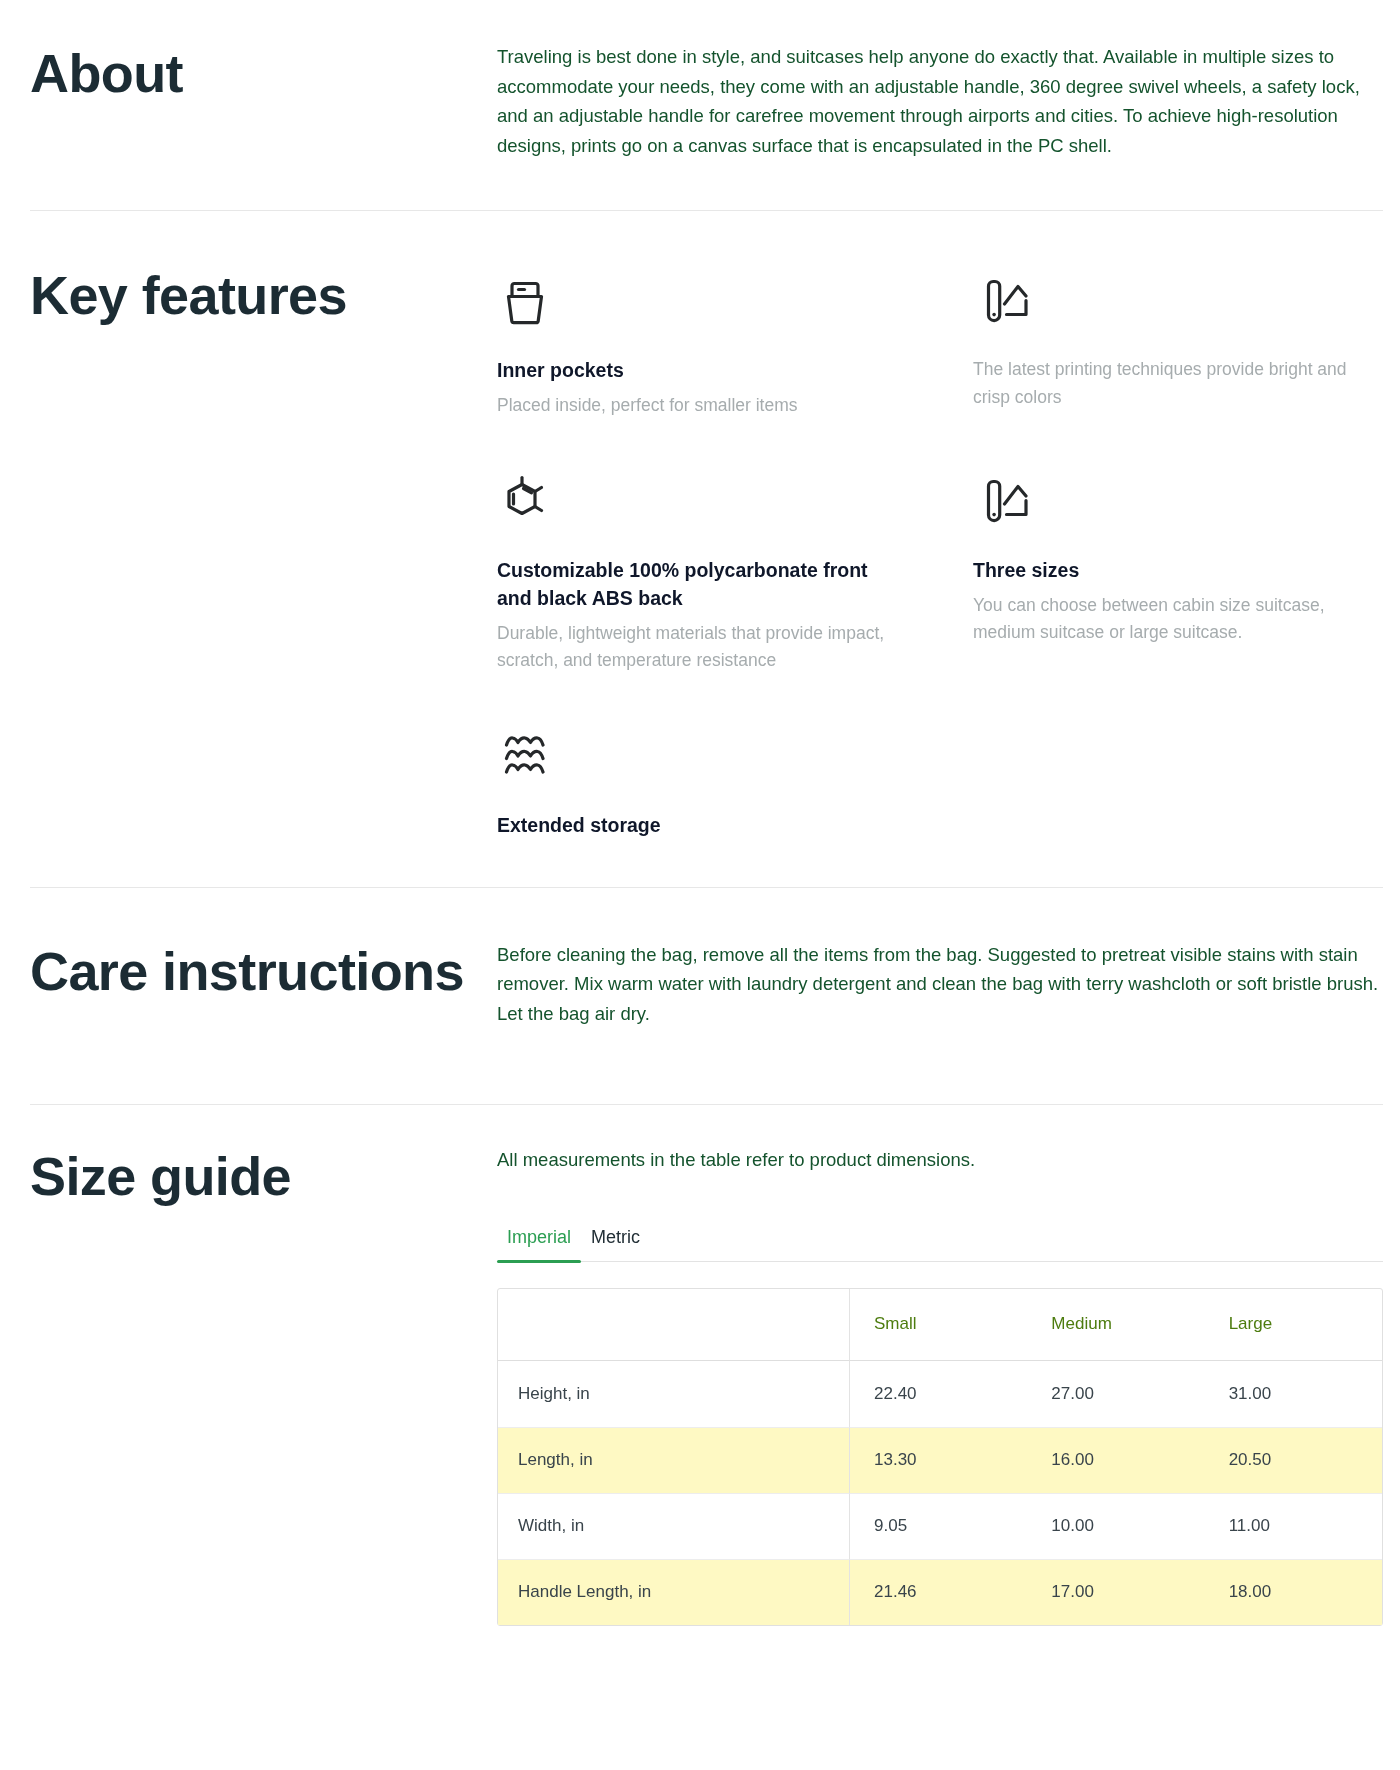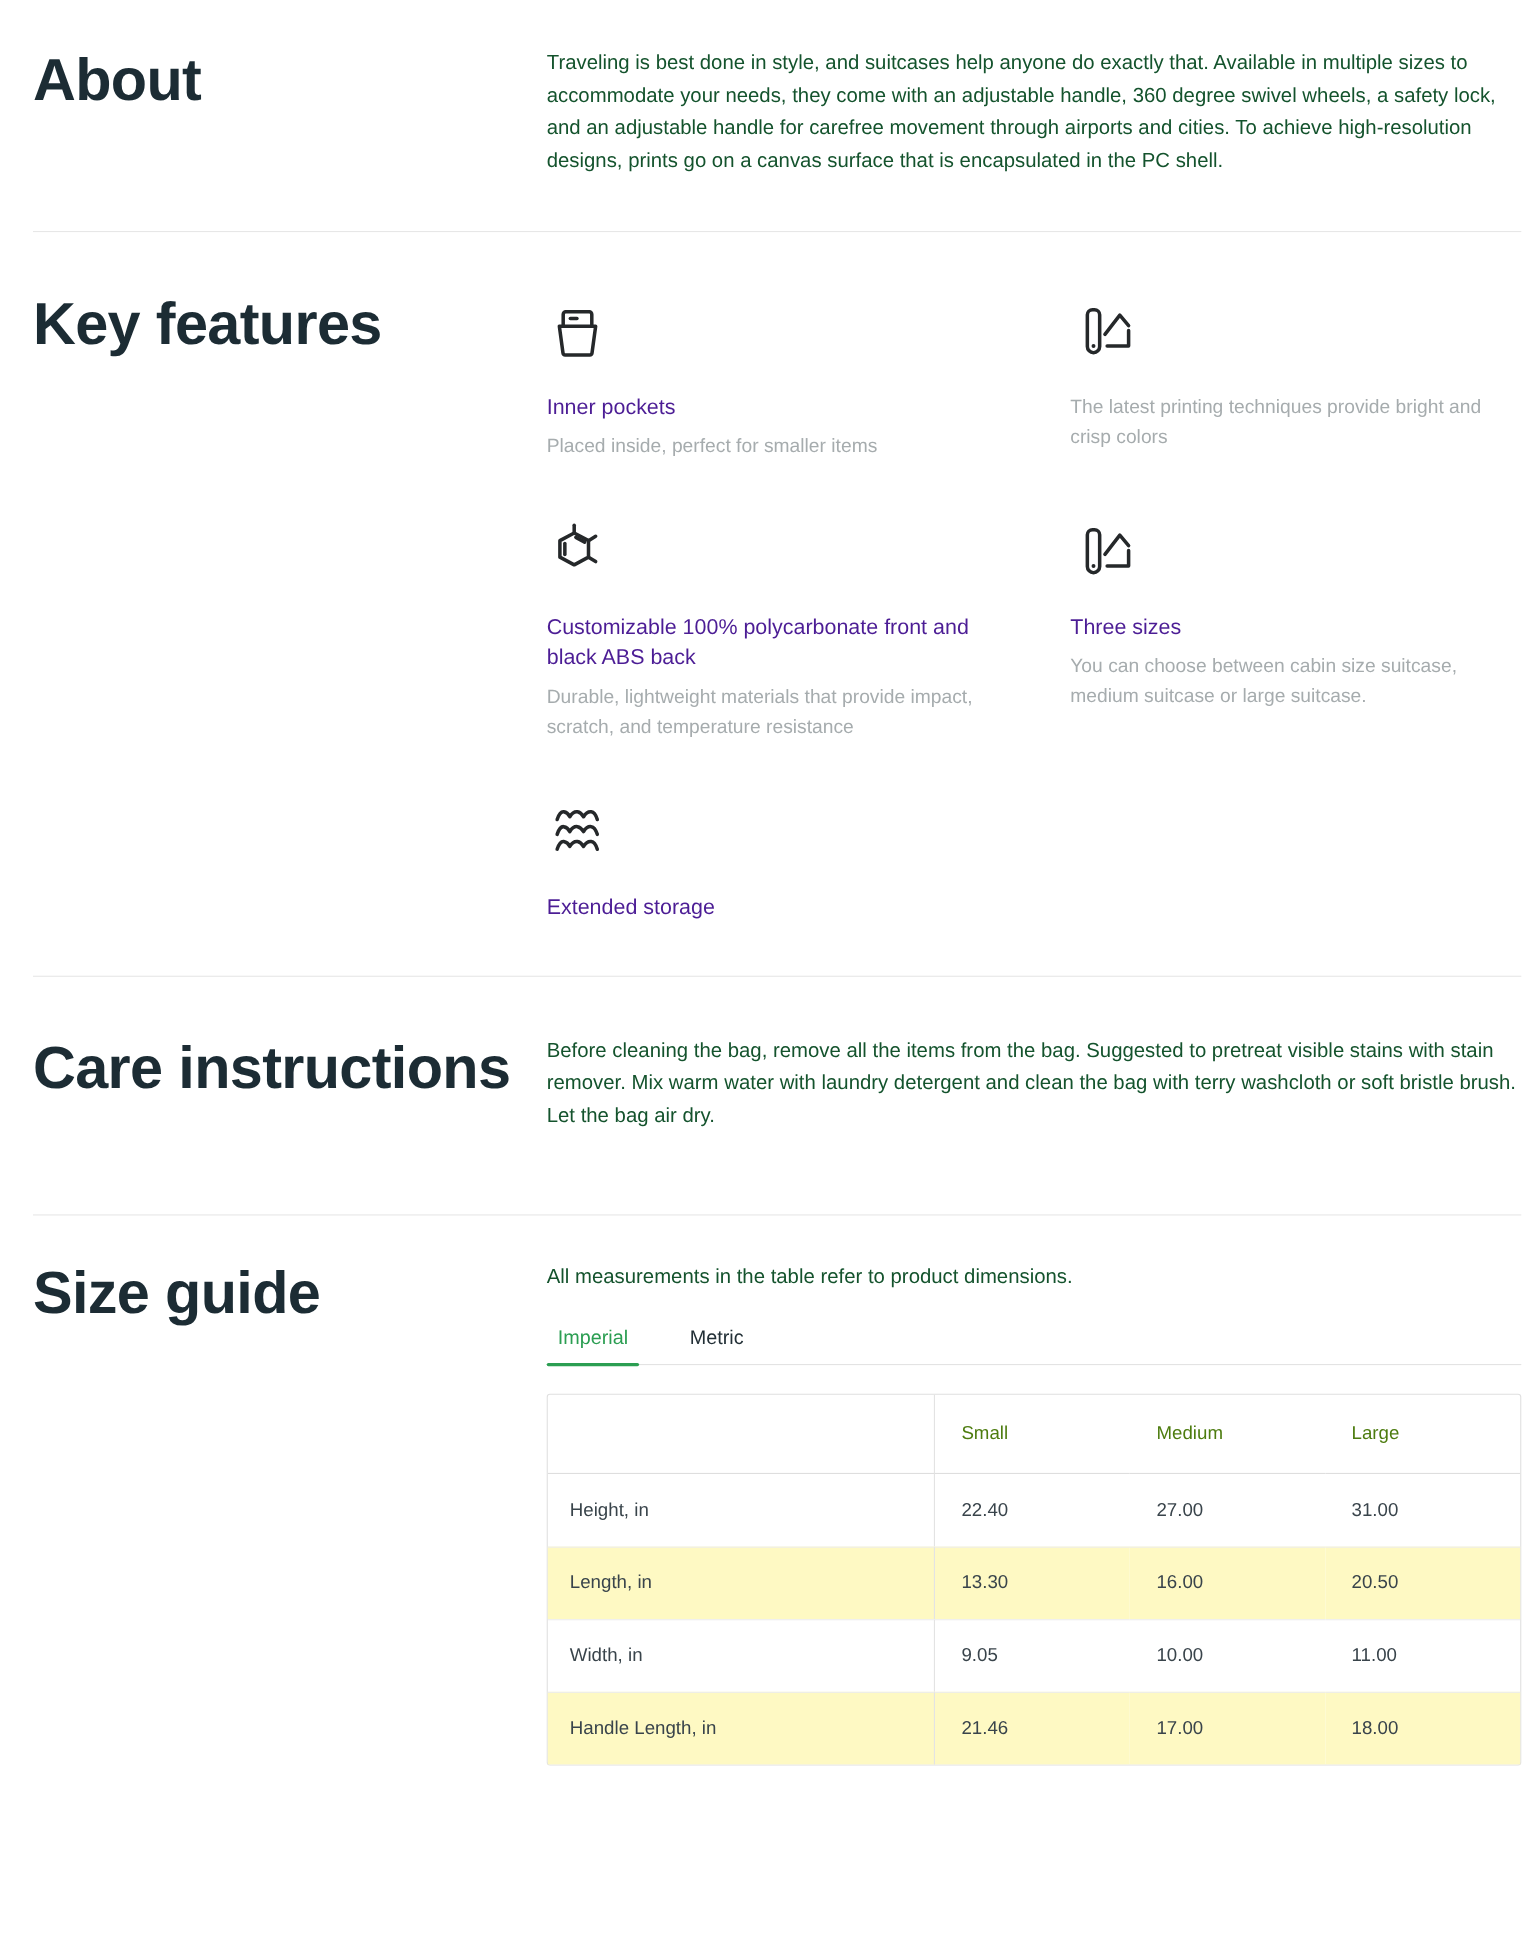--- a/index.html
+++ b/index.html
@@ -50,35 +50,35 @@
     column-gap: 66px;
     row-gap: 52px;
     padding-top: 8px;
   }
   .feature { max-width: 420px; }
   .f-icon { display: block; margin-bottom: 28px; }
   .f-icon svg { display: block; }
   .f-title {
     font-size: 19.5px;
     line-height: 28px;
-    color: #4c1d95;
+    color: #0f172a;
     margin-bottom: 8px;
+    font-weight: bold;
   }
   .f-desc {
     font-size: 17.5px;
     line-height: 27.5px;
     color: #a6acae;
   }
 
   
   .tabs {
     display: flex;
-    margin-top: 31px;
+    margin-top: 52px;
     border-bottom: 1px solid #e3e3e3;
-    gap: 36px;
   }
   .tab {
     position: relative;
     padding: 0 10px 13px;
     font-size: 18px;
     color: #222f36;
     cursor: pointer;
   }
   .tab.active { color: #2b9e52; }
   .tab.active::after {

